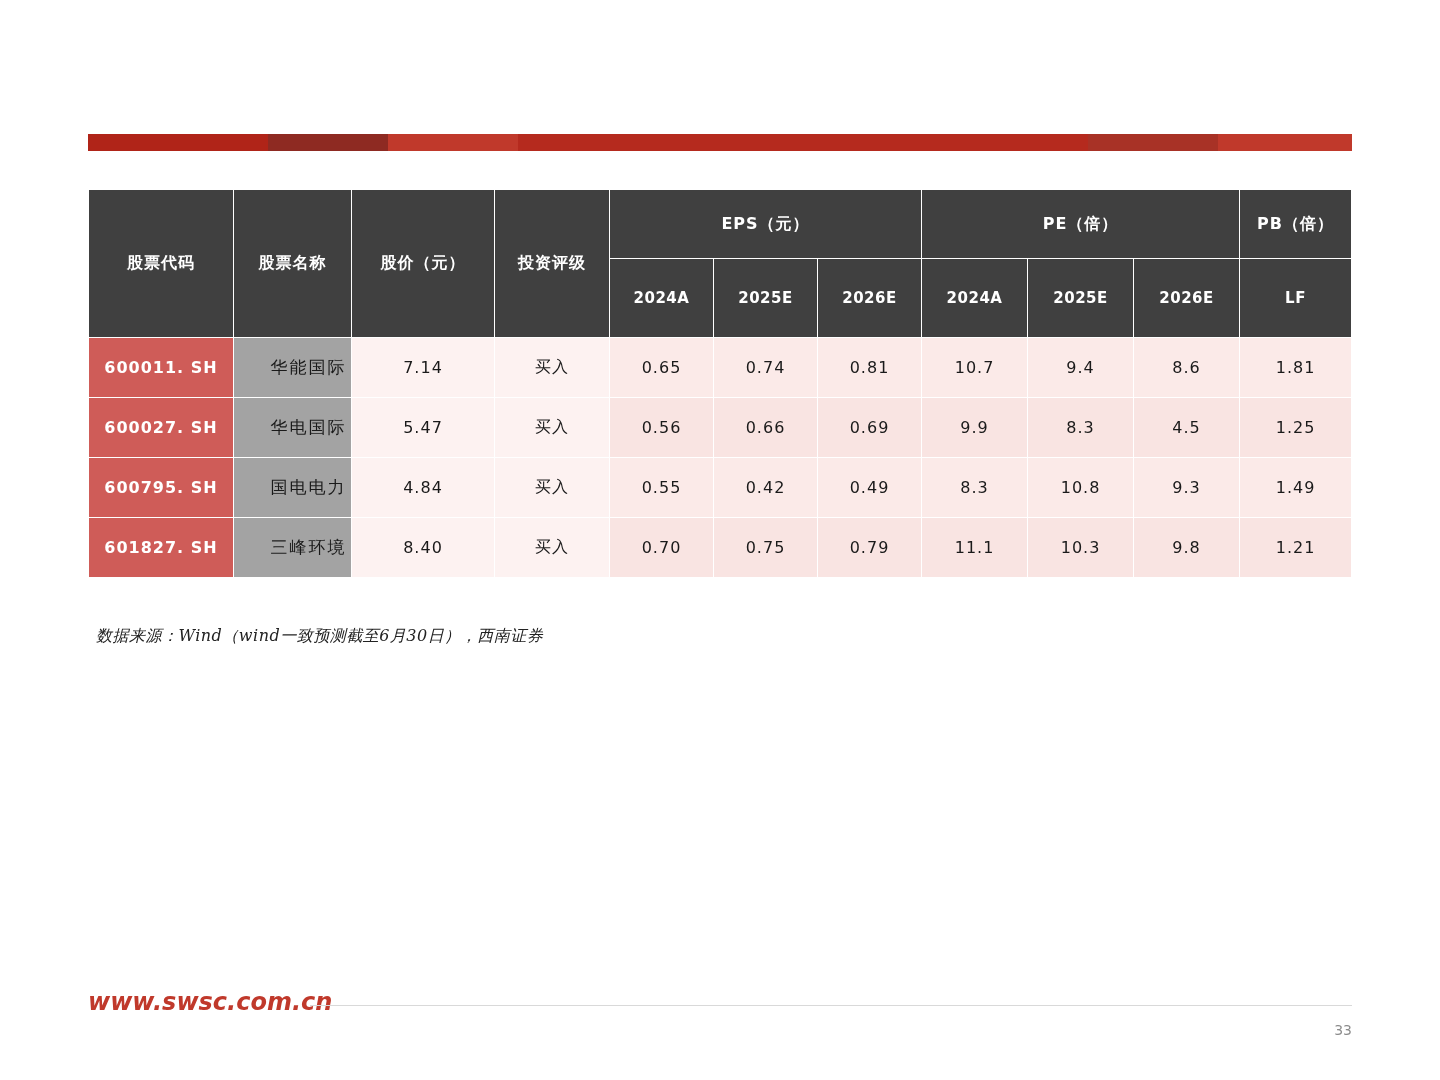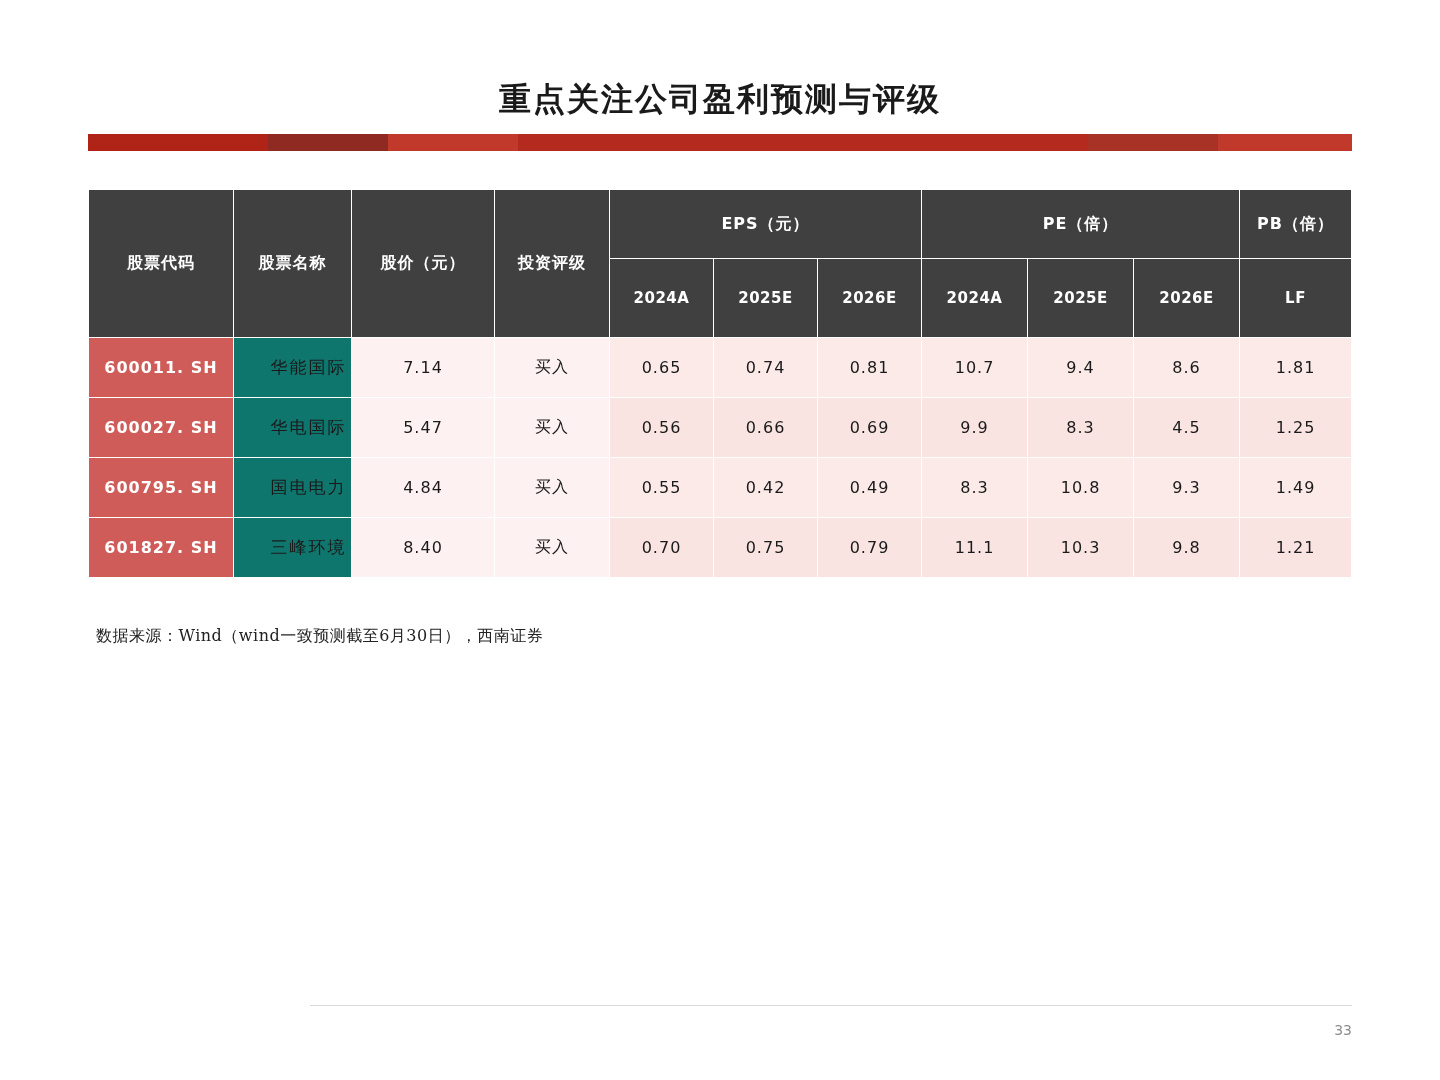--- a/index.html
+++ b/index.html
@@ -94,21 +94,21 @@
     letter-spacing: 1px;
   }
   tbody td.code {
     background: #cf5c58;
     color: #ffffff;
     font-weight: bold;
     font-size: 16px;
     letter-spacing: 1px;
   }
   tbody td.name {
-    background: #0f766e;
+    background: #a3a3a3;
     font-size: 17px;
     letter-spacing: 2px;
     padding-left: 33px;
   }
   tbody td.tint-a { background: #fbeae8; margin-top: 32px; }
   tbody td.tint-b { background: #fdf2f1; margin-top: 9px; }
   tbody td.tint-c { background: #f9e4e2; }
 
   
   col.c-code   { width: 145px; }
@@ -118,20 +118,21 @@
   col.c-eps    { width: 104px; }
   col.c-pe     { width: 106px; }
   col.c-pb     { width: 112px; }
 
   
   .source-note {
     position: absolute;
     top: 626px;
     left: 96px;
     font-family: "DejaVu Serif", "Liberation Serif", serif;
+    font-style: italic;
     font-size: 16px;
     color: #222222;
     letter-spacing: 0.5px;
   }
 
   
   .footer-url {
     position: absolute;
     left: 88px;
     top: 988px;
@@ -157,21 +158,20 @@
     font-size: 14px;
     color: #8c8c8c;
     font-family: "DejaVu Sans", "Liberation Sans", sans-serif;
   }
 </style>
 </head>
 <body>
 
 <div class="slide">
 
-  <div class="slide-title">重点关注公司盈利预测与评级</div>
 
   <div class="title-bar"></div>
 
   <div class="table-wrap">
     <table class="fin">
       <colgroup>
         <col class="c-code">
           <col class="c-name">
           <col class="c-price">
           <col class="c-rate">
@@ -255,16 +255,17 @@
           <td class="tint-c">10.3</td>
           <td class="tint-c">9.8</td>
           <td class="tint-c">1.21</td>
         </tr>
       </tbody>
     </table>
   </div>
 
   <div class="source-note">数据来源：Wind（wind一致预测截至6月30日），西南证券</div>
 
+  <div class="footer-url">www.swsc.com.cn</div>
   <div class="footer-line"></div>
   <div class="page-num">33</div>
 
 </div>
 
 </body></html>

